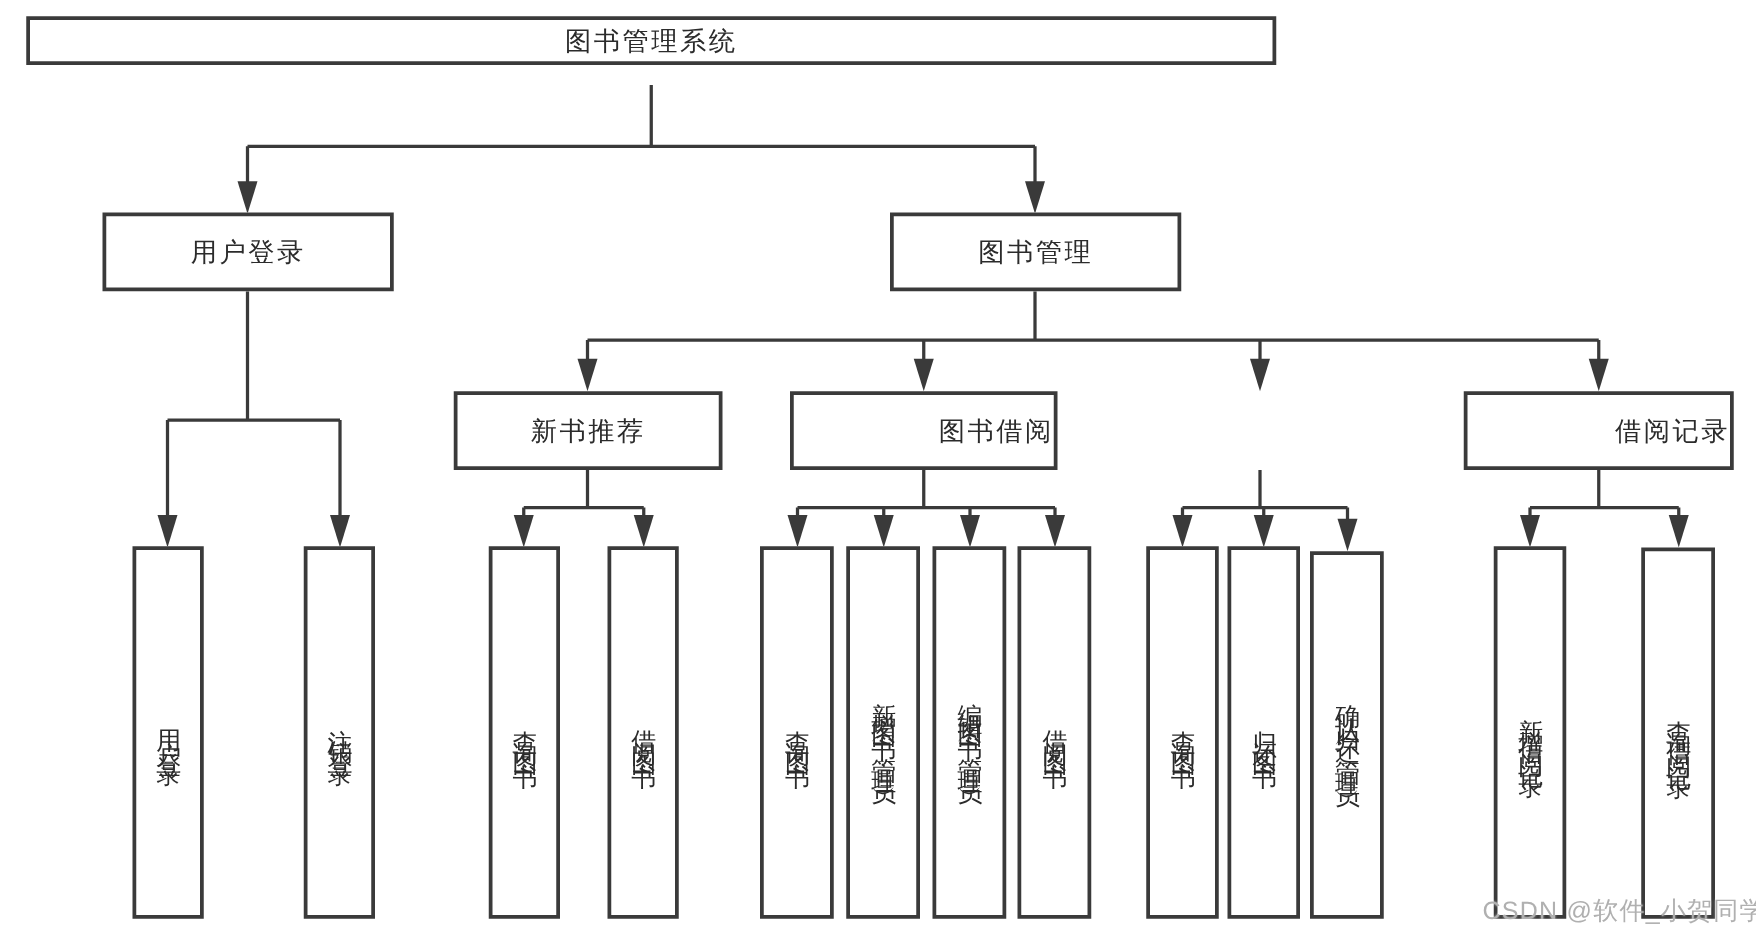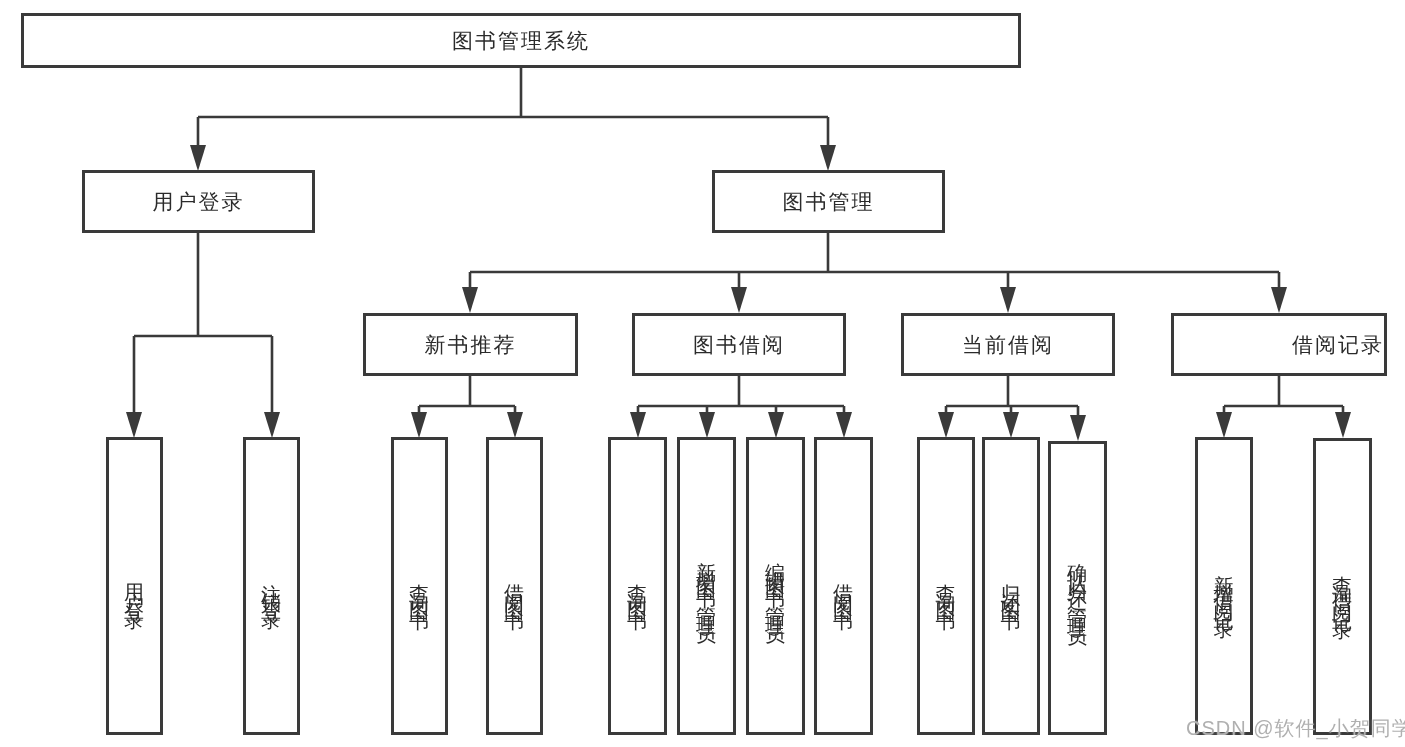--- a/index.html
+++ b/index.html
@@ -114,39 +114,36 @@
       <polygon class="carrow" points="1070,415 1086,415 1078,441"></polygon>
     </g>
 
     <g>
       <path class="cline" d="M1279 376 V406 M1224 406 H1343 M1224 406 V414 M1343 406 V414"></path>
       <polygon class="carrow" points="1216,412 1232,412 1224,438"></polygon>
       <polygon class="carrow" points="1335,412 1351,412 1343,438"></polygon>
     </g>
   </svg>
 
-  <div class="box" style="left:21px; top:13px; width:1000px; height:55px;">
+  <div class="box" style="left:21px; top:13px; width:1000px; height:39px;">
     <span class="hlabel">图书管理系统</span>
   </div>
 
   <div class="box" style="left:82px; top:170px; width:233px; height:63px;">
     <span class="hlabel">用户登录</span>
   </div>
   <div class="box" style="left:712px; top:170px; width:233px; height:63px;text-align:right;">
     <span class="hlabel">图书管理</span>
   </div>
 
   <div class="box" style="left:363px; top:313px; width:215px; height:63px;">
     <span class="hlabel">新书推荐</span>
   </div>
-  <div class="box" style="left:632px; top:313px; width:214px; height:63px;">
+  <div class="box" style="left:632px; top:313px; width:214px; height:63px;justify-content:flex-end;">
     <span class="hlabel">图书借阅</span>
-  </div>
-  <div class="box" style="left:901px; top:313px; width:214px; height:63px;">
-    <span class="hlabel">当前借阅</span>
   </div>
   <div class="box" style="left:1171px; top:313px; width:216px; height:63px;justify-content:flex-end;">
     <span class="hlabel">借阅记录</span>
   </div>
 
   <div class="box" style="left:106px; top:437px; width:57px; height:298px;">
     <span class="vlabel">用户登录</span>
   </div>
   <div class="box" style="left:243px; top:437px; width:57px; height:298px;">
     <span class="vlabel">注销登录</span>

